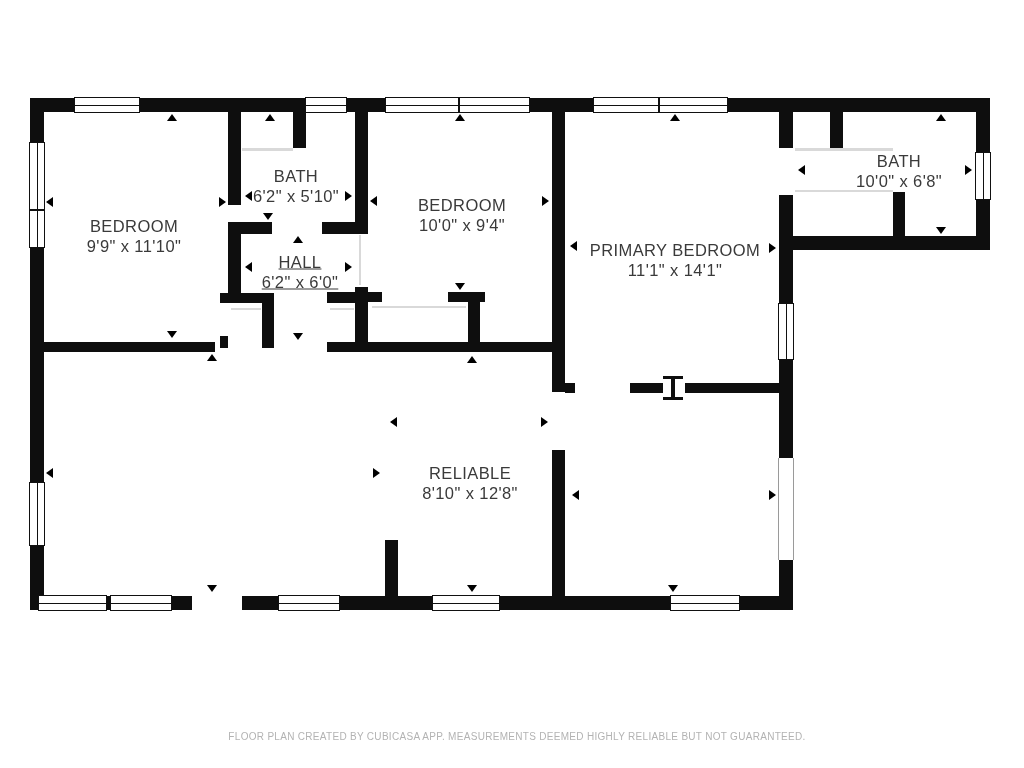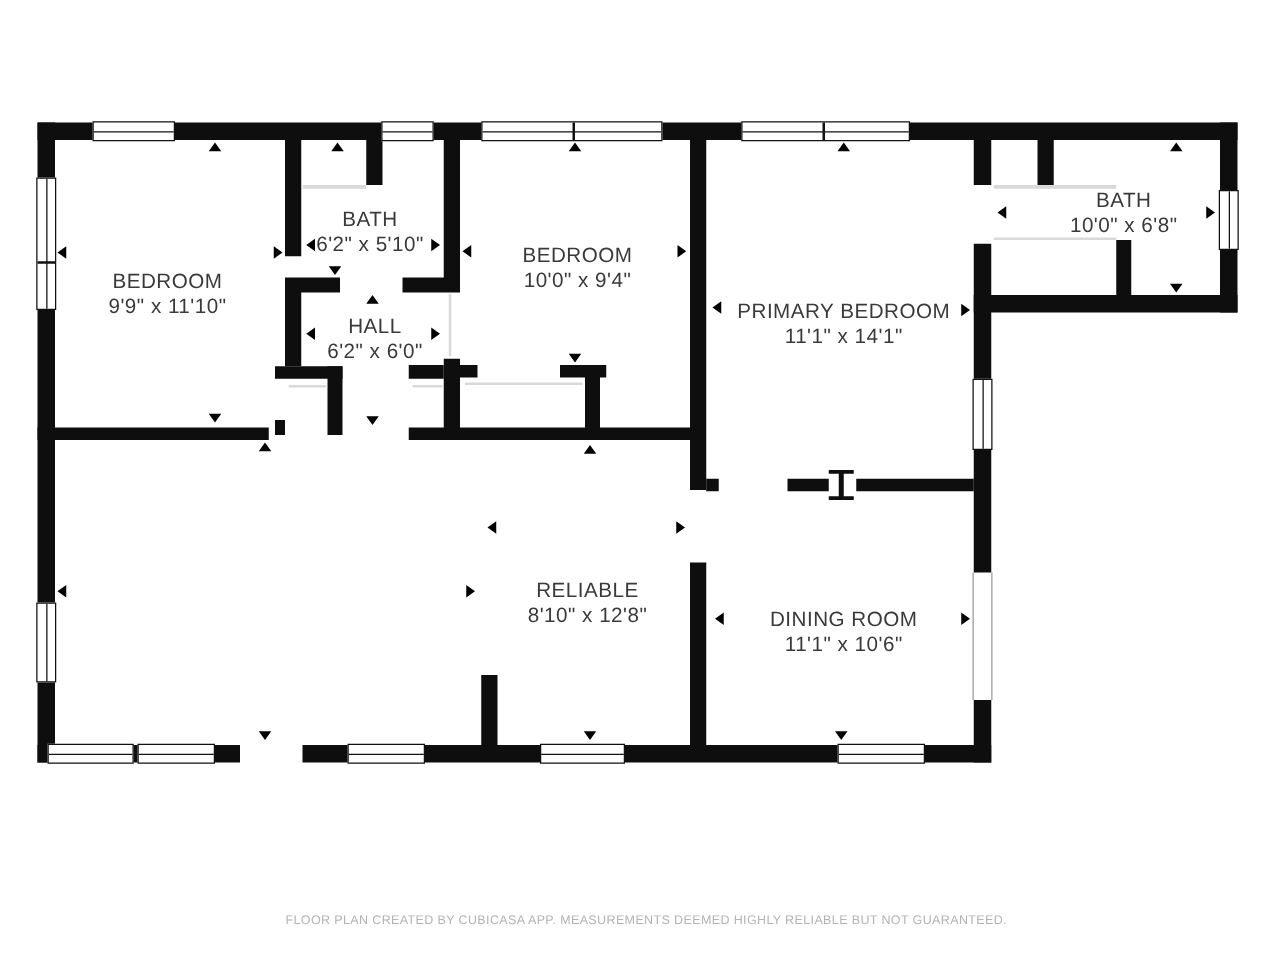--- a/index.html
+++ b/index.html
@@ -156,39 +156,35 @@
     </div>
 
   <div class="room-label" style="left:134px;top:236px;">
     <div>BEDROOM</div>
     <div>9'9" x 11'10"</div>
   </div>
   <div class="room-label" style="left:296px;top:186px;">
     <div>BATH</div>
     <div>6'2" x 5'10"</div>
   </div>
-  <div class="room-label" style="left:300px;top:272px;">
+  <div class="room-label" style="left:300px;top:272px;text-decoration:underline;">
     <div>HALL</div>
     <div>6'2" x 6'0"</div>
   </div>
   <div class="room-label" style="left:462px;top:215px;">
     <div>BEDROOM</div>
     <div>10'0" x 9'4"</div>
   </div>
   <div class="room-label" style="left:675px;top:260px;">
     <div>PRIMARY BEDROOM</div>
     <div>11'1" x 14'1"</div>
   </div>
   <div class="room-label" style="left:899px;top:171px;">
     <div>BATH</div>
     <div>10'0" x 6'8"</div>
   </div>
   <div class="room-label" style="left:470px;top:483px;">
     <div>RELIABLE</div>
     <div>8'10" x 12'8"</div>
   </div>
-  <div class="room-label" style="left:675px;top:506px;">
-    <div>DINING ROOM</div>
-    <div>11'1" x 10'6"</div>
-  </div>
 
   <div id="footer">FLOOR PLAN CREATED BY CUBICASA APP. MEASUREMENTS DEEMED HIGHLY RELIABLE BUT NOT GUARANTEED.</div>
 </div>
 
 </body></html>

